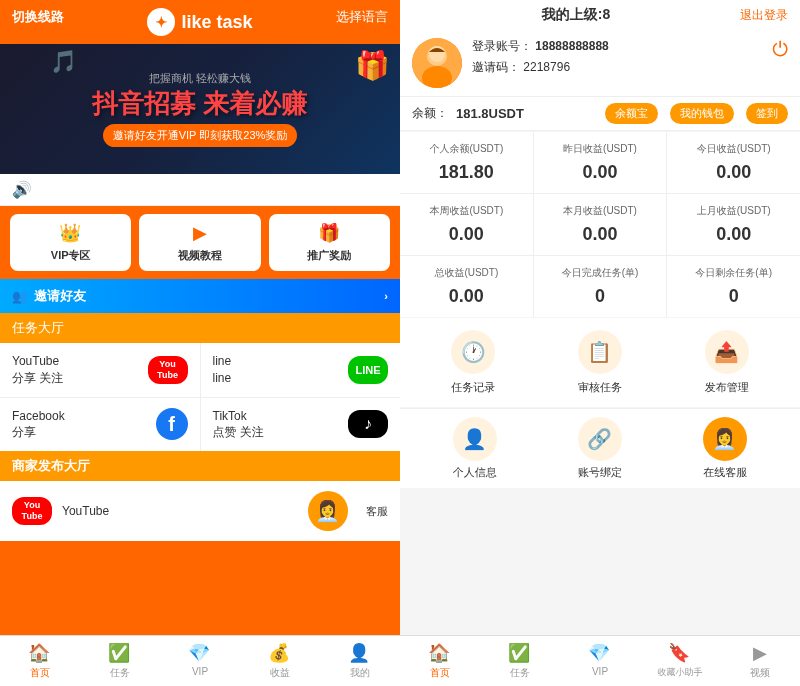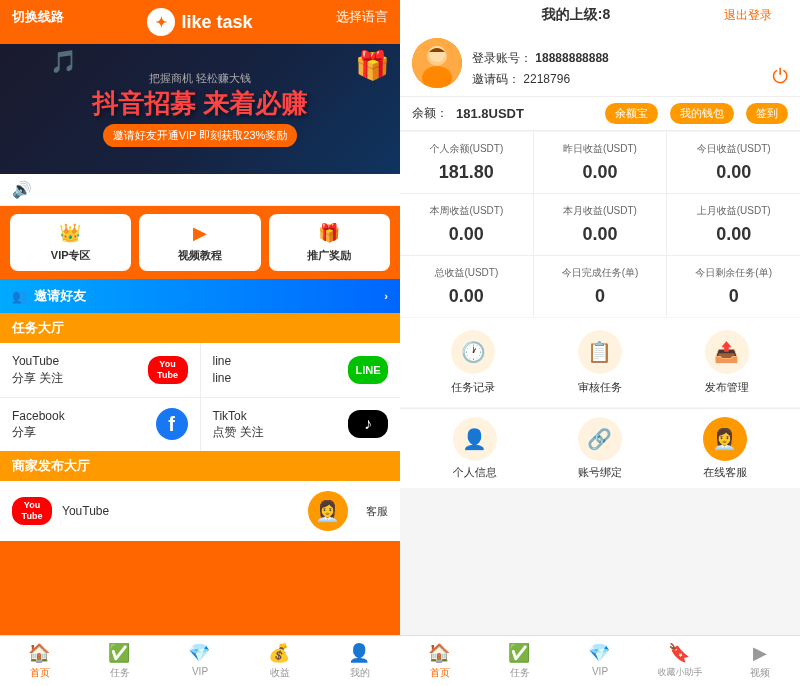--- a/index.html
+++ b/index.html
@@ -157,21 +157,21 @@
       align-items: center;
       gap: 6px;
     }
 
     
     .section-header {
       background: #ff9900;
       padding: 6px 12px;
       color: white;
       font-size: 13px;
-      font-weight: bold;
+      font-weight: normal;
     }
 
     
     .task-grid {
       background: white;
       display: grid;
       grid-template-columns: 1fr 1fr;
       gap: 1px;
       background: #eee;
     }
@@ -265,21 +265,21 @@
       font-size: 12px;
       cursor: pointer;
       margin-left: auto;
     }
 
     
     .user-info {
       background: white;
       padding: 8px 12px;
       display: flex;
-      align-items: flex-end;
+      align-items: flex-start;
       gap: 10px;
       border-bottom: 1px solid #eee;
     }
     .user-avatar {
       width: 50px;
       height: 50px;
       border-radius: 50%;
       background: linear-gradient(135deg, #ff9900, #ff6600);
       display: flex;
       align-items: center;
@@ -574,21 +574,21 @@
     <div class="nav-item">
       <span class="nav-item-icon">👤</span>
       <span>我的</span>
     </div>
   </div>
 </div>
 
 <div class="right-panel">
 
   <div class="right-header-wrap">
-    <div style="display:flex; align-items:center; padding:6px 28px; background:white;">
+    <div style="display:flex; align-items:center; padding:6px 12px; background:white;">
       <div style="flex:1; text-align:center; font-size:14px; font-weight:bold; color:#333;">
         <span>我的上级:</span><span>8</span>
       </div>
       <span class="logout-btn" style="color:#ff6600; font-size:12px;">退出登录</span>
     </div>
   </div>
 
   <div class="user-info">
     <div class="user-avatar">
       <svg width="50" height="50" viewBox="0 0 50 50">

